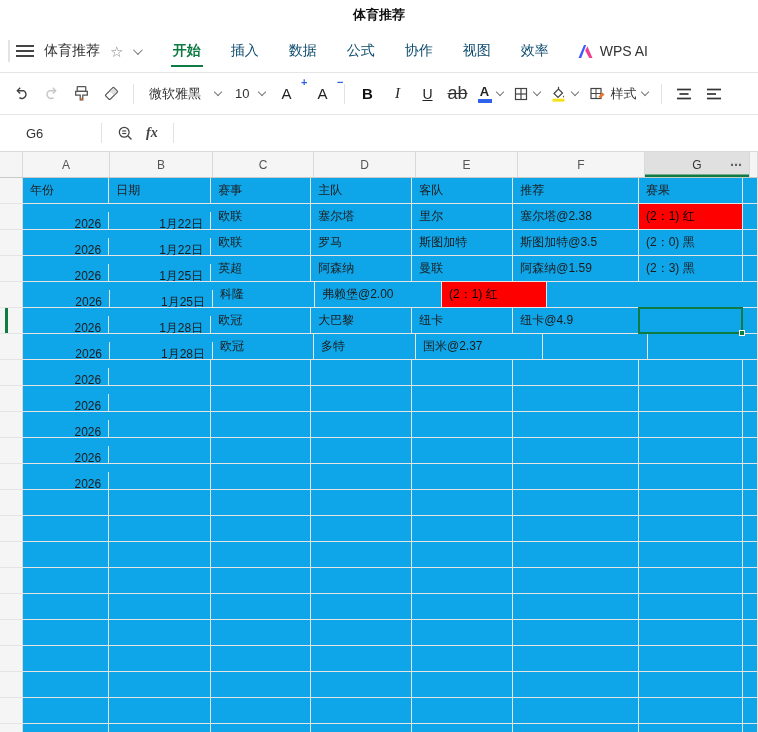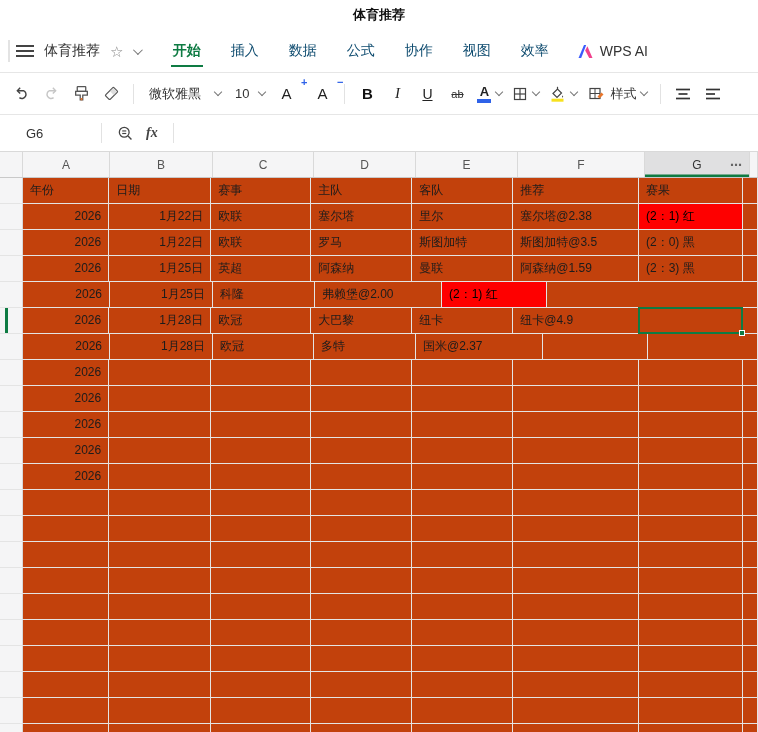--- a/index.html
+++ b/index.html
@@ -37,21 +37,21 @@
   .vdiv { width:1px; height:20px; background:#e2e2e2; margin:0 5px; flex:none; }
   .fontbox { display:flex; align-items:center; gap:14px; font-size:13px; color:#333;
     padding:0 6px; height:28px; cursor:pointer; }
   .sizebox { display:flex; align-items:center; gap:10px; font-size:13px; color:#333;
     padding:0 4px; height:28px; cursor:pointer; }
   .chev2 { display:inline-block; width:6px; height:6px; border-right:1.3px solid #777;
     border-bottom:1.3px solid #777; transform:rotate(45deg); margin-top:-3px; }
   .bB { font-weight:800; font-size:15px; color:#111; }
   .iI { font-style:italic; font-family:"Liberation Serif","DejaVu Serif",serif; font-size:15px; }
   .uU { text-decoration:underline; font-size:14px; }
-  .strike { text-decoration:line-through; font-size:11px; color:#333; }
+  .strike { text-decoration:line-through; font-size:18px; color:#333; }
   .afont { position:relative; font-size:15px; color:#222; }
   .afont sup { position:absolute; top:-4px; right:-8px; font-size:11px; font-weight:700; color:#2f62e8; }
   .colorA { display:flex; flex-direction:column; align-items:center; line-height:1; }
   .colorA .letter { font-size:13px; font-weight:600; }
   .colorA .bar { width:14px; height:3.5px; margin-top:1.5px; }
   .combo { display:flex; align-items:center; gap:5px; }
   .stylebox { display:flex; align-items:center; gap:5px; font-size:13px; color:#333;
     height:28px; padding:0 4px; cursor:pointer;justify-content:center; }
 
   
@@ -64,26 +64,26 @@
 
   
   .grid { background:#fff; }
   .hrow { display:flex; height:26px; background:#f5f5f6; border-bottom:1px solid #c9c9c9; }
   .colh { display:flex; align-items:center; justify-content:center; font-size:12px; color:#555;
     border-right:1px solid #d9d9d9; position:relative; cursor:pointer; }
   .colh.sel { background:#e0e0e1; box-shadow:inset 0 -2.5px 0 #0e7b43; color:#333; }
   .colh .more { position:absolute; right:6px; color:#666; font-weight:700; letter-spacing:1px; }
   .corner { border-right:1px solid #d9d9d9; background:#f5f5f6; }
 
-  .row { display:flex; height:26px; border-bottom:1px solid #e4e4e4; background:#c2410c; }
+  .row { display:flex; height:26px; border-bottom:1px solid #e4e4e4; background:#0ea5e9; }
   .rh { background:#f5f5f6; border-right:1px solid #d9d9d9; flex:none; }
   .rh.selrow { background:linear-gradient(to right,#f5f5f6 0 5px,#0e7b43 5px 8px,#f5f5f6 8px 100%); }
   .cell { font-size:12px; color:#1c1c1c; border-right:1px solid #e4e4e4; padding:0 7px;
     line-height:25px; white-space:nowrap; overflow:hidden; cursor:cell; }
-  .cell.right { text-align:right; }
+  .cell.right { text-align:right;margin-top:8px; }
   .cell.red { background:#fe0000; color:#000; }
   .cell.selg { position:relative; overflow:visible; }
   .cell.selg::after { content:""; position:absolute; inset:-1px; border:2px solid #0e7b43; z-index:2; }
   .cell.selg .handle { position:absolute; right:-3px; bottom:-3px; width:6px; height:6px;
     background:#0e7b43; border:1px solid #fff; z-index:3; }
 
   .w-rh { width:23px; } .w-a { width:87px; } .w-b { width:103px; } .w-c { width:101px; }
   .w-d { width:102px; } .w-e { width:102px; } .w-f { width:127px; } .w-g { width:105px; }
   .w-rest { flex:1; }
 

